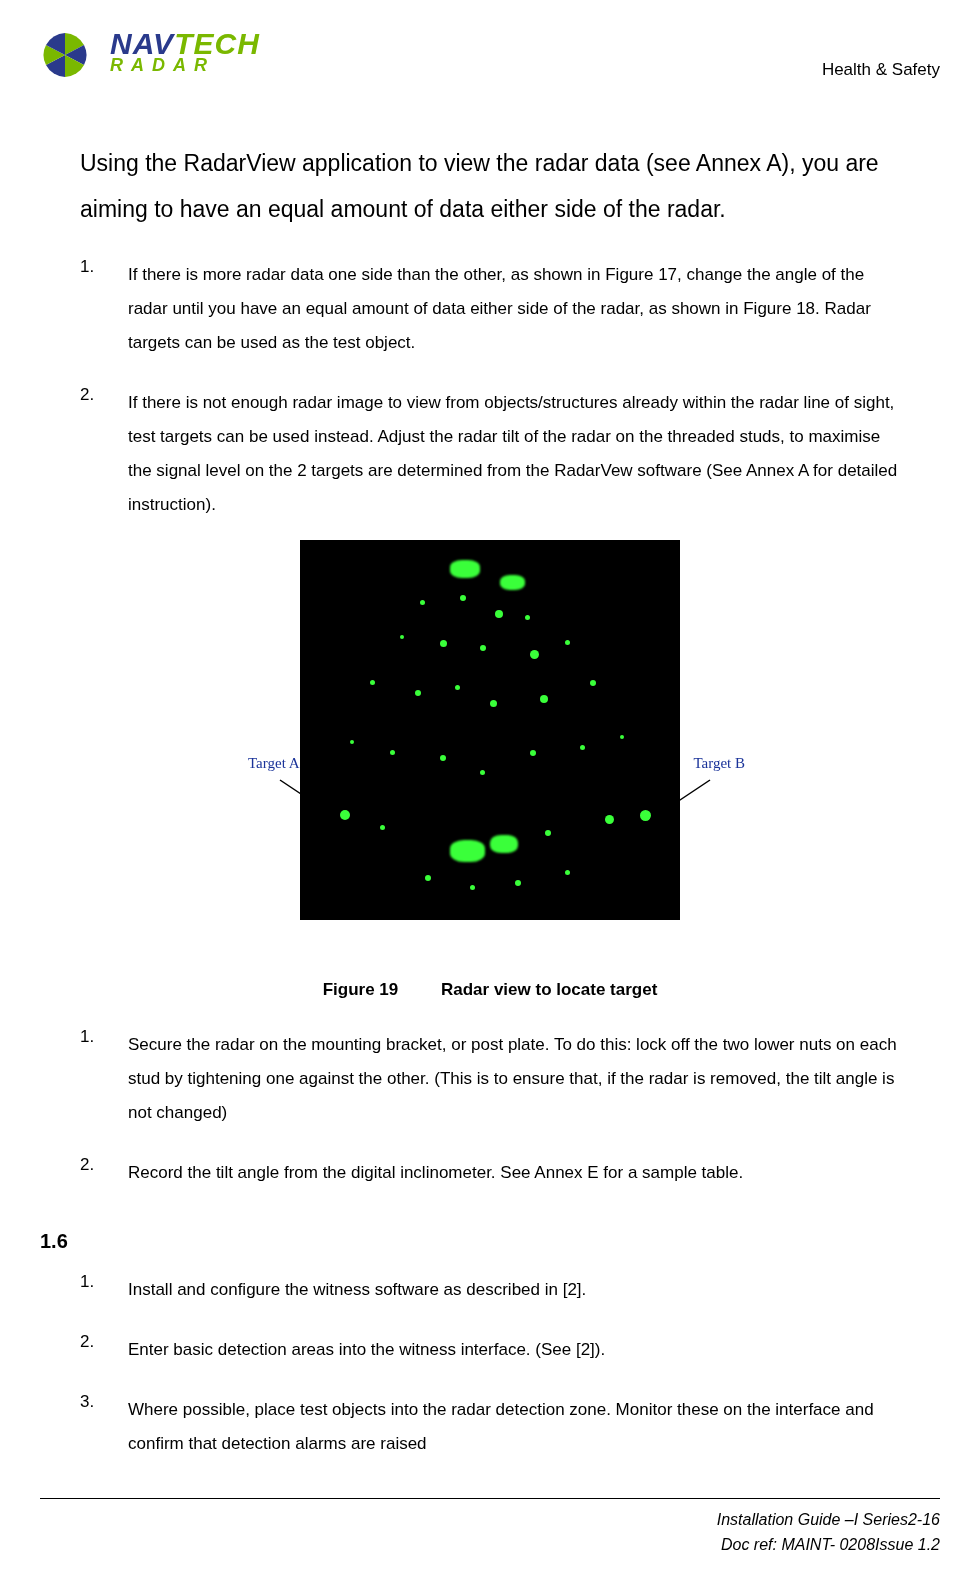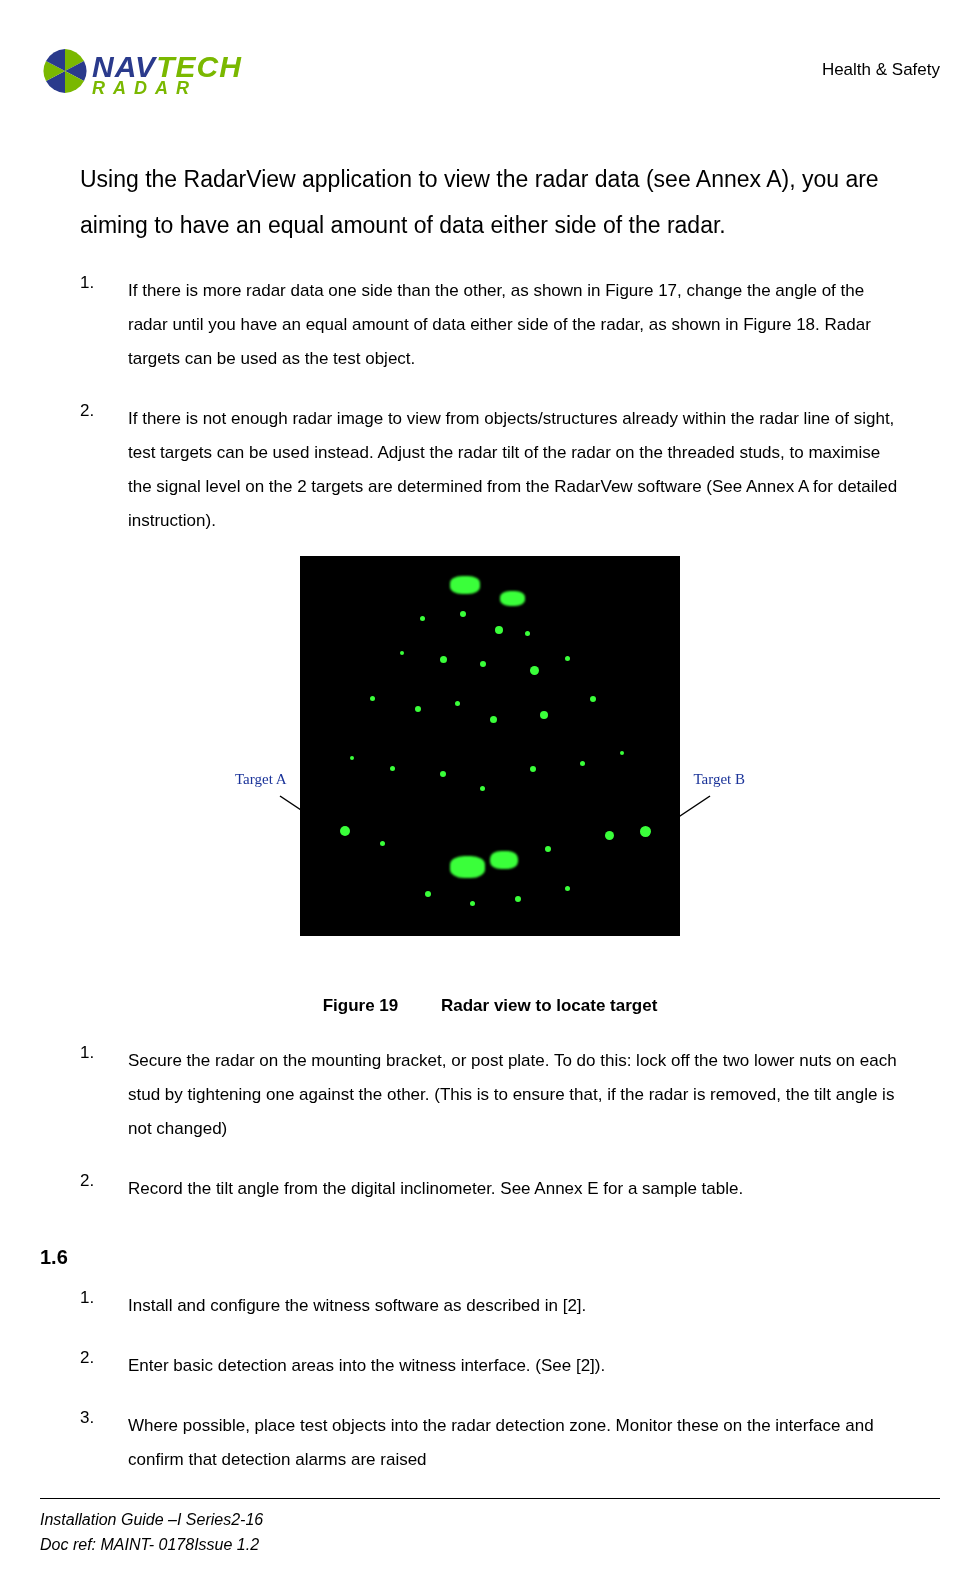--- a/index.html
+++ b/index.html
@@ -13,23 +13,22 @@
       padding: 30px 40px 0 40px;
     }
     .header {
       display: flex;
       justify-content: space-between;
       align-items: flex-start;
       margin-bottom: 60px;
     }
     .logo {
       display: flex;
-      align-items: flex-end;
-      gap: 2px;
-      margin-top: 16px;
+      align-items: flex-start;
+      gap: 20px;
     }
     .logo-text {
       display: flex;
       flex-direction: column;
       line-height: 0.9;
     }
     .logo-top {
       font-size: 30px;
       font-weight: bold;
       letter-spacing: 1px;
@@ -93,21 +92,21 @@
       overflow: hidden;
     }
     .dot { position: absolute; border-radius: 50%; background: #3aff3a; }
     .blob { position: absolute; background: #3aff3a; border-radius: 40%; filter: blur(1px); }
     .label-a, .label-b {
       position: absolute;
       color: #1a3399;
       font-size: 15px;
       font-family: 'Times New Roman', serif;
     }
-    .label-a { left: 0; top: 215px; }
+    .label-a { left: 13px; top: 215px; }
     .label-b { right: 0; top: 215px; }
     .arrow { position: absolute; stroke: #000; fill: #000; }
     .caption {
       font-weight: bold;
       font-size: 17px;
       margin-top: 20px;
       text-align: center;
     }
     .caption-num { margin-right: 38px; }
     .section-head {
@@ -124,21 +123,21 @@
       bottom: 20px;
       left: 40px;
       right: 40px;
       border-top: 1px solid #000;
       padding-top: 8px;
       font-style: italic;
       font-size: 16px;
     }
     .footer-row {
       display: flex;
-      justify-content: flex-start;
+      justify-content: flex-end;
       line-height: 1.6;
     }
   </style>
 </head>
 <body>
 
 <div class="header">
   <div class="logo">
     <svg width="50" height="50" viewBox="0 0 50 50">
       <path d="M25 25 L25 3 A22 22 0 0 1 44 15 Z" fill="#7ab800"></path>
@@ -259,16 +258,16 @@
   </ol>
 
 </div>
 
 <div class="footer">
   <div class="footer-row">
     <span>Installation Guide –I Series</span>
     <span>2-16</span>
   </div>
   <div class="footer-row">
-    <span>Doc ref: MAINT- 0178</span>
+    <span>Doc ref: MAINT- 0208</span>
     <span>Issue 1.2</span>
   </div>
 </div>
 
 </body></html>

